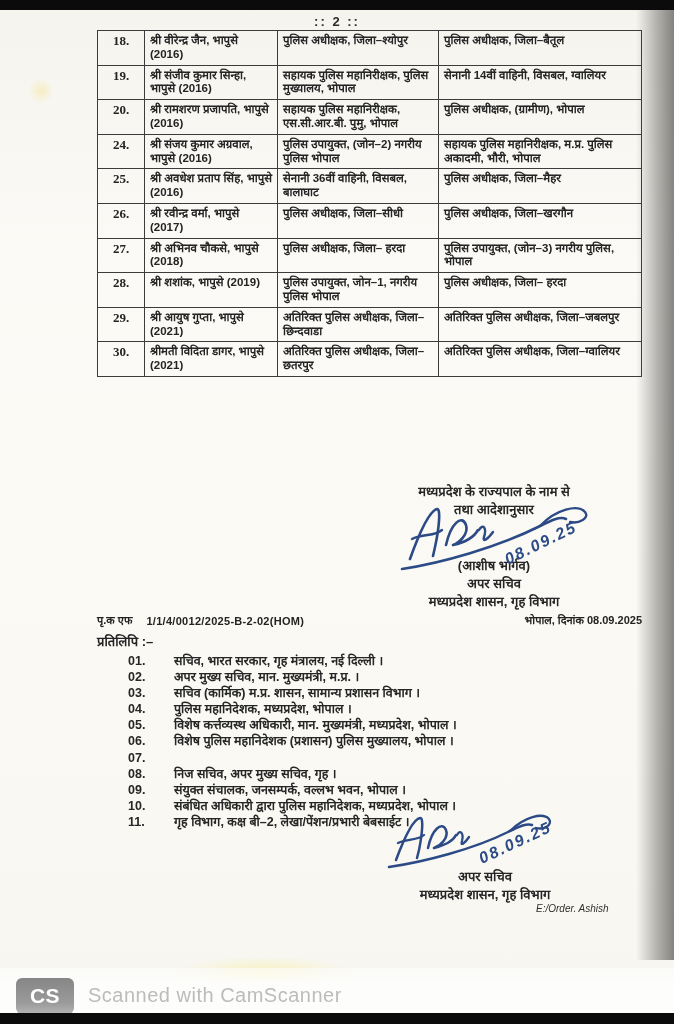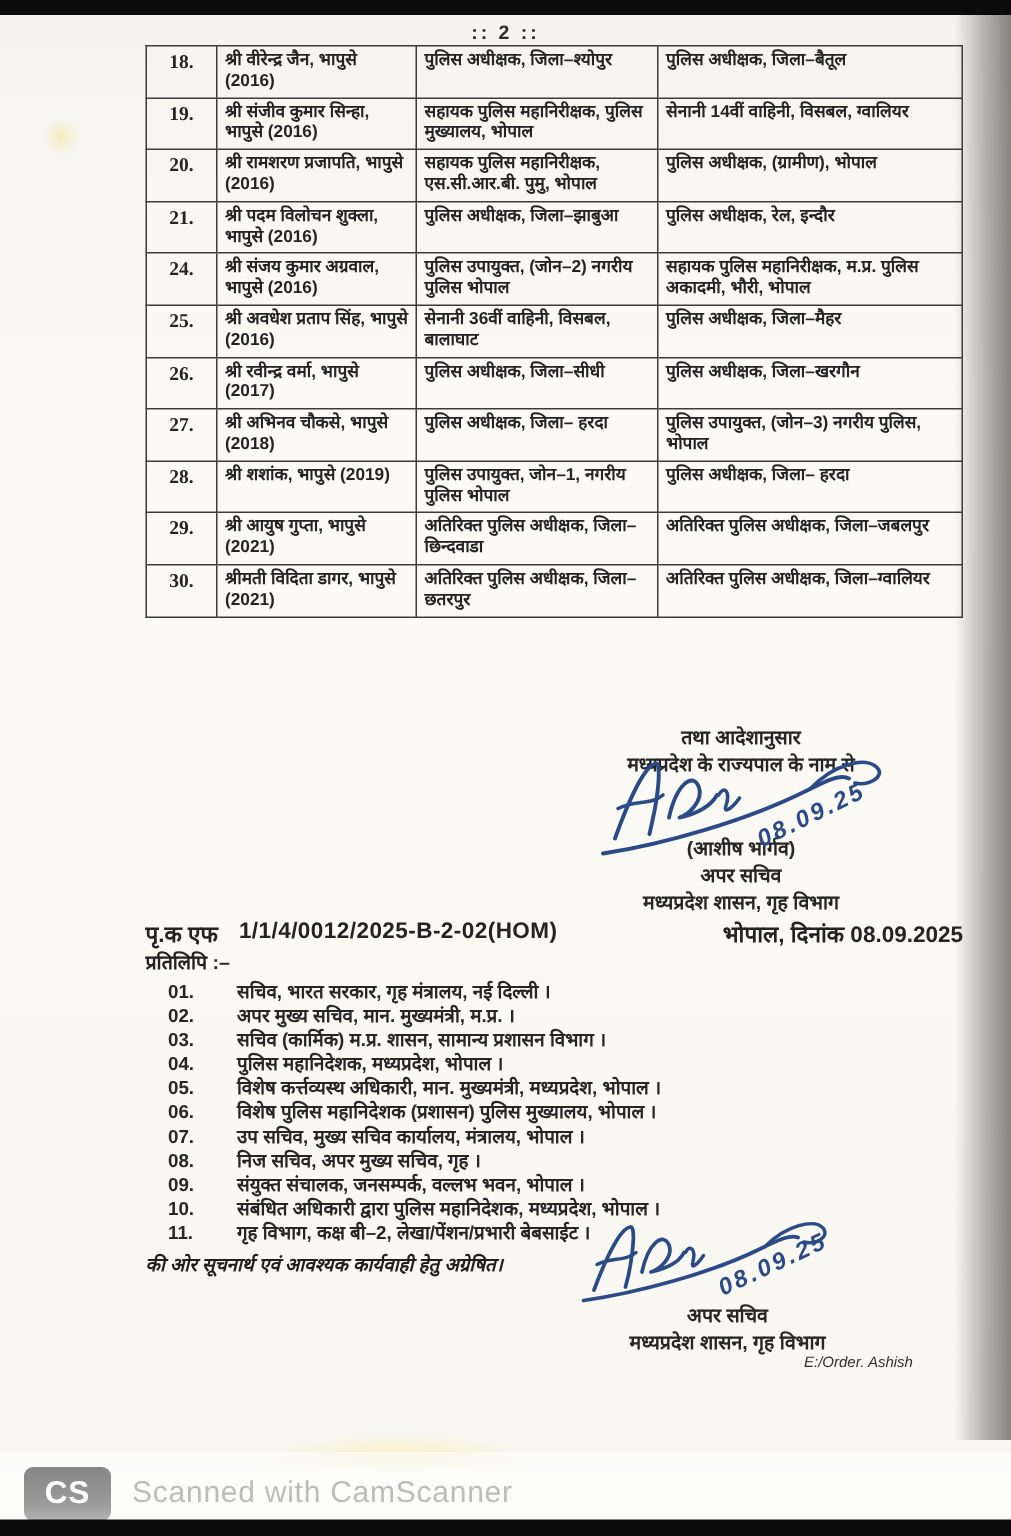--- a/index.html
+++ b/index.html
@@ -47,29 +47,29 @@
   .doc-table td.cur{width:150px;}
   .doc-table td.new{width:192px;}
   .sig-top{
     position:absolute;top:473px;left:338px;width:312px;text-align:center;color:#262626;
   }
   .sig-top .l{font-size:13px;font-weight:bold;line-height:18px;}
   .sig-top .gap{height:38px;}
   .sig-svg{position:absolute;pointer-events:none;}
   .sig-svg.one{top:18px;left:58px;}
   .ref-line{
-    position:absolute;top:602px;left:97px;width:545px;display:flex;align-items:flex-start;
-    font-size:15px;font-weight:bold;color:#232323;
+    position:absolute;top:602px;left:97px;width:545px;display:flex;align-items:flex-end;
+    font-size:11px;font-weight:bold;color:#232323;
   }
   .ref-line .num{margin-left:14px;letter-spacing:0.3px;}
   .ref-line .pd{margin-left:auto;}
   .dist-heading{
     position:absolute;top:622px;left:97px;font-size:13px;font-weight:bold;color:#232323;
   }
-  .dist-list{position:absolute;top:643px;left:112px;width:500px;}
+  .dist-list{position:absolute;top:643px;left:128px;width:500px;}
   .dist-item{display:flex;font-size:12.5px;font-weight:600;color:#262626;line-height:16.1px;}
   .dist-item .no{width:46px;flex:none;}
   .footer-note{
     position:absolute;top:824px;left:97px;font-size:12.5px;font-weight:bold;font-style:italic;color:#1f1f1f;
   }
   .sig-bottom{
     position:absolute;top:800px;left:372px;width:226px;text-align:center;color:#262626;
   }
   .sig-bottom .sigzone{position:relative;height:58px;}
   .sig-bottom .l{font-size:13px;font-weight:bold;line-height:18px;}
@@ -118,26 +118,20 @@
           <td class="cur">सहायक पुलिस महानिरीक्षक, पुलिस मुख्यालय, भोपाल</td>
           <td class="new">सेनानी 14वीं वाहिनी, विसबल, ग्वालियर</td>
         </tr>
         <tr>
           <td class="serial">20.</td>
           <td class="name">श्री रामशरण प्रजापति, भापुसे (2016)</td>
           <td class="cur">सहायक पुलिस महानिरीक्षक, एस.सी.आर.बी. पुमु, भोपाल</td>
           <td class="new">पुलिस अधीक्षक, (ग्रामीण), भोपाल</td>
         </tr>
         <tr>
-          <td class="serial">21.</td>
-          <td class="name">श्री पदम विलोचन शुक्ला, भापुसे (2016)</td>
-          <td class="cur">पुलिस अधीक्षक, जिला–झाबुआ</td>
-          <td class="new">पुलिस अधीक्षक, रेल, इन्दौर</td>
-        </tr>
-        <tr>
           <td class="serial">24.</td>
           <td class="name">श्री संजय कुमार अग्रवाल, भापुसे (2016)</td>
           <td class="cur">पुलिस उपायुक्त, (जोन–2) नगरीय पुलिस भोपाल</td>
           <td class="new">सहायक पुलिस महानिरीक्षक, म.प्र. पुलिस अकादमी, भौरी, भोपाल</td>
         </tr>
         <tr>
           <td class="serial">25.</td>
           <td class="name">श्री अवधेश प्रताप सिंह, भापुसे (2016)</td>
           <td class="cur">सेनानी 36वीं वाहिनी, विसबल, बालाघाट</td>
           <td class="new">पुलिस अधीक्षक, जिला–मैहर</td>
@@ -169,22 +163,22 @@
         <tr>
           <td class="serial">30.</td>
           <td class="name">श्रीमती विदिता डागर, भापुसे (2021)</td>
           <td class="cur">अतिरिक्त पुलिस अधीक्षक, जिला–छतरपुर</td>
           <td class="new">अतिरिक्त पुलिस अधीक्षक, जिला–ग्वालियर</td>
         </tr>
       </tbody>
   </table>
 
   <div class="sig-top">
+    <div class="l">मध्यप्रदेश के राज्यपाल के नाम से</div>
     <div class="l">तथा आदेशानुसार</div>
-    <div class="l">मध्यप्रदेश के राज्यपाल के नाम से</div>
     <div class="gap"></div>
     <svg class="sig-svg one" width="245" height="72" viewBox="0 0 245 72">
       <path class="ink" stroke-width="2.6" d="M14,58 C24,30 34,10 41,8 C45,7 43,28 39,46 L37,55"></path>
       <path class="ink" stroke-width="2.4" d="M16,38 C28,32 38,36 46,29"></path>
       <path class="ink" stroke-width="2.6" d="M50,44 C55,22 66,13 70,24 C73,33 63,42 57,44 C66,42 77,38 82,29"></path>
       <path class="ink" stroke-width="2.4" d="M83,29 C87,22 91,27 88,36 C86,42 92,38 97,31"></path>
       <path class="ink" stroke-width="2.6" d="M6,68 C46,62 102,46 142,26 C156,19 164,15 170,18"></path>
       <path class="ink" stroke-width="2.4" d="M144,25 C160,8 182,3 189,11 C194,17 183,23 174,21"></path>
       <text class="ink-date" transform="translate(112,64) rotate(-26)">08.09.25</text>
     </svg>
@@ -220,41 +214,39 @@
       <div class="dist-item">
         <span class="no">05.</span>
         <span>विशेष कर्त्तव्यस्थ अधिकारी, मान. मुख्यमंत्री, मध्यप्रदेश, भोपाल ।</span>
       </div>
       <div class="dist-item">
         <span class="no">06.</span>
         <span>विशेष पुलिस महानिदेशक (प्रशासन) पुलिस मुख्यालय, भोपाल ।</span>
       </div>
       <div class="dist-item">
         <span class="no">07.</span>
-        <span>उप सचिव, मुख्य सचिव कार्यालय, मंत्रालय, भोपाल ।</span>
       </div>
       <div class="dist-item">
         <span class="no">08.</span>
         <span>निज सचिव, अपर मुख्य सचिव, गृह ।</span>
       </div>
       <div class="dist-item">
         <span class="no">09.</span>
         <span>संयुक्त संचालक, जनसम्पर्क, वल्लभ भवन, भोपाल ।</span>
       </div>
       <div class="dist-item">
         <span class="no">10.</span>
         <span>संबंधित अधिकारी द्वारा पुलिस महानिदेशक, मध्यप्रदेश, भोपाल ।</span>
       </div>
       <div class="dist-item">
         <span class="no">11.</span>
         <span>गृह विभाग, कक्ष बी–2, लेखा/पेंशन/प्रभारी बेबसाईट ।</span>
       </div>
     </div>
 
-  <div class="footer-note">की ओर सूचनार्थ एवं आवश्यक कार्यवाही हेतु अग्रेषित।</div>
 
   <div class="sig-bottom">
     <div class="sigzone">
       <svg class="sig-svg" style="top:0;left:12px;" width="215" height="60" viewBox="0 0 215 60">
         <path class="ink" stroke-width="2.5" d="M12,50 C21,26 30,9 36,8 C40,7 38,25 35,40 L33,48"></path>
         <path class="ink" stroke-width="2.3" d="M14,33 C24,28 33,31 40,25"></path>
         <path class="ink" stroke-width="2.5" d="M44,38 C48,19 58,11 62,20 C65,28 56,36 50,38 C58,36 68,33 72,25"></path>
         <path class="ink" stroke-width="2.3" d="M73,25 C76,19 80,23 78,31 C76,37 81,33 85,27"></path>
         <path class="ink" stroke-width="2.5" d="M5,57 C40,52 90,39 124,22 C136,16 143,13 148,15"></path>
         <path class="ink" stroke-width="2.3" d="M126,21 C140,7 159,2 165,9 C169,15 160,20 152,18"></path>

